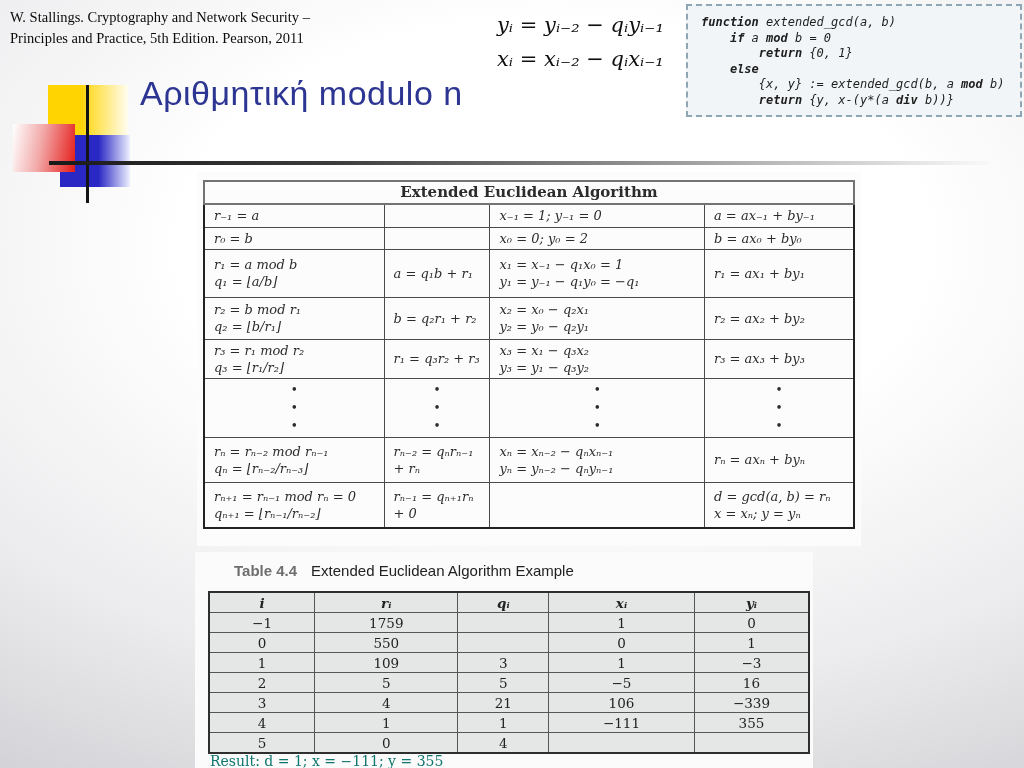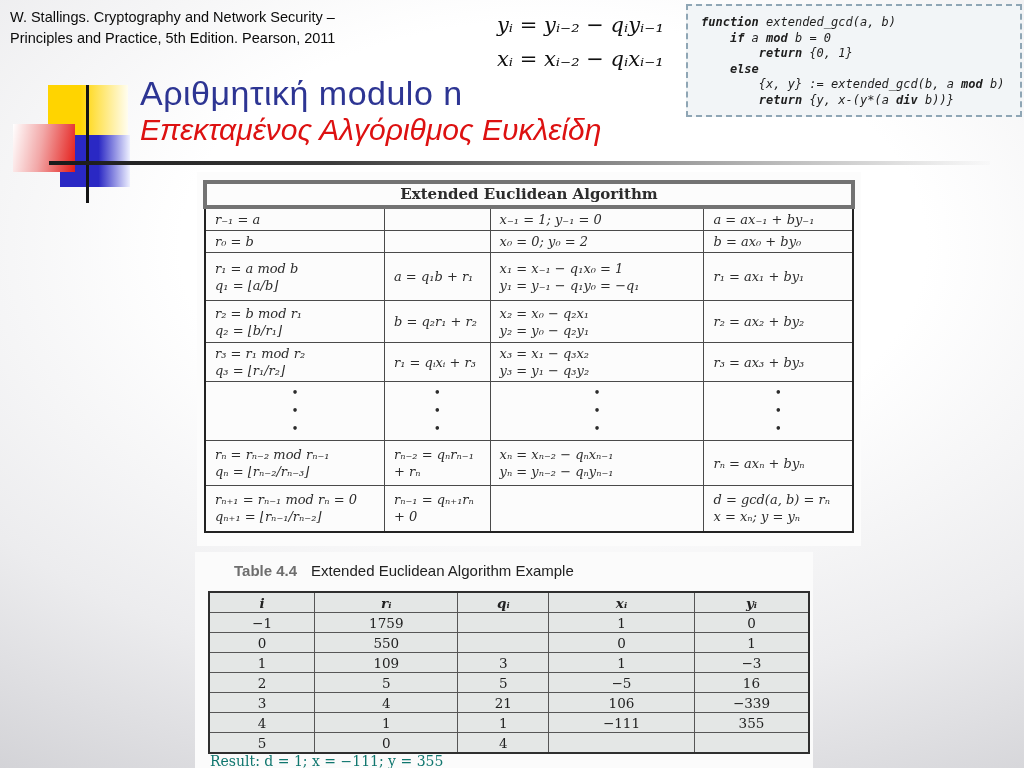--- a/index.html
+++ b/index.html
@@ -3,21 +3,21 @@
 <meta charset="utf-8">
 <style>
   html,body{margin:0;padding:0;}
   .slide{
     position:relative;width:1024px;height:768px;overflow:hidden;
     font-family:"Liberation Sans",sans-serif;
     background:radial-gradient(ellipse 130% 105% at 54% 32%,
       #ffffff 0%,#ffffff 28%,#ececee 55%,#d2d2d6 78%,#a9a9ad 100%);
   }
   
-  .citation{position:absolute;left:10px;top:7px;font-size:14.5px;line-height:21px;color:#0b0b0b;}
+  .citation{position:absolute;left:10px;top:7px;font-size:14.5px;line-height:21px;color:#0b0b0b;font-family:Liberation Serif, serif;}
   
   .formulas{position:absolute;left:497px;top:8px;font-family:"DejaVu Serif","Liberation Serif",serif;
     font-style:italic;font-size:21px;line-height:34px;color:#101010;}
   
   .codebox{position:absolute;left:686px;top:4px;width:336px;height:113px;box-sizing:border-box;
     border:2px dashed #8fa6b5;background:#f2f5f7;padding:9px 0 0 13px;
     font-family:"DejaVu Sans Mono","Liberation Mono",monospace;font-size:12px;line-height:15.5px;
     color:#1e1e1e;font-style:italic;}
   .codebox div{white-space:pre;}
   
@@ -35,21 +35,21 @@
   .title{position:absolute;left:140px;top:74px;font-size:34px;color:#2d3593;letter-spacing:.5px;}
   .subtitle{position:absolute;left:140px;top:113px;font-size:30px;font-style:italic;color:#dd1111;}
   
   .panel1{position:absolute;left:197px;top:172px;width:664px;height:374px;background:#fcfcfc;}
   .panel2{position:absolute;left:195px;top:552px;width:618px;height:216px;background:#fbfbfb;}
   
   table.t1{position:absolute;left:6px;top:8px;width:652px;border-collapse:collapse;table-layout:fixed;
     font-family:"DejaVu Serif","Liberation Serif",serif;font-size:13px;color:#2c2c2c;}
   table.t1 td{border:1px solid #4a4a4a;padding:2px 4px 2px 9px;vertical-align:middle;
     white-space:pre-line;line-height:17px;font-style:italic;}
-  table.t1 tr.tt td{border:4px solid #737373;font-style:normal;font-weight:bold;text-align:center;
+  table.t1 tr.tt td{border:2px solid #737373;font-style:normal;font-weight:bold;text-align:center;
     font-size:15px;padding:2px;}
   table.t1 tr.th td{font-style:normal;font-weight:bold;text-align:center;font-size:14.5px;padding:2px;}
   table.t1{border:2px solid #222;}
   table.t1 tr.dots td{text-align:center;font-style:normal;line-height:18px;font-size:12px;padding:2px;}
   
   .caption{position:absolute;left:13px;top:10px;font-family:Liberation Sans, sans-serif;
     font-size:15px;color:#222;margin-left:26px;}
   .caption .lbl{font-weight:bold;color:#6e6e6e;margin-right:14px;}
   table.t2{position:absolute;left:13px;top:39px;width:602px;border-collapse:collapse;table-layout:fixed;
     border:2px solid #2f2f2f;font-family:"DejaVu Serif","Liberation Serif",serif;font-size:13.5px;color:#222;}
@@ -83,21 +83,20 @@
     <div>        <b>return</b> {y, x-(y*(a <b>div</b> b))}</div>
   </div>
 
   <div class="sq sq-yellow"></div>
   <div class="sq sq-blue"></div>
   <div class="sq sq-red"></div>
   <div class="vline"></div>
   <div class="hline"></div>
 
   <div class="title">Αριθμητική modulo n</div>
-  <div class="subtitle">Επεκταμένος Αλγόριθμος Ευκλείδη</div>
 
   <div class="panel1">
     <table class="t1">
       <colgroup>
           <col style="width:27.7%">
           <col style="width:16.3%">
           <col style="width:33%">
           <col style="width:23%">
         </colgroup>
       <tbody>
@@ -128,21 +127,21 @@
         <td>r₂ = b mod r₁
 q₂ = ⌊b/r₁⌋</td>
         <td>b = q₂r₁ + r₂</td>
         <td>x₂ = x₀ − q₂x₁
 y₂ = y₀ − q₂y₁</td>
         <td>r₂ = ax₂ + by₂</td>
       </tr>
       <tr style="height:36px">
         <td>r₃ = r₁ mod r₂
 q₃ = ⌊r₁/r₂⌋</td>
-        <td>r₁ = qᵢxᵢ + r₃</td>
+        <td>r₁ = q₃r₂ + r₃</td>
         <td>x₃ = x₁ − q₃x₂
 y₃ = y₁ − q₃y₂</td>
         <td>r₃ = ax₃ + by₃</td>
       </tr>
       <tr class="dots" style="height:55px">
         <td>•
 •
 •</td>
         <td>•
 •

